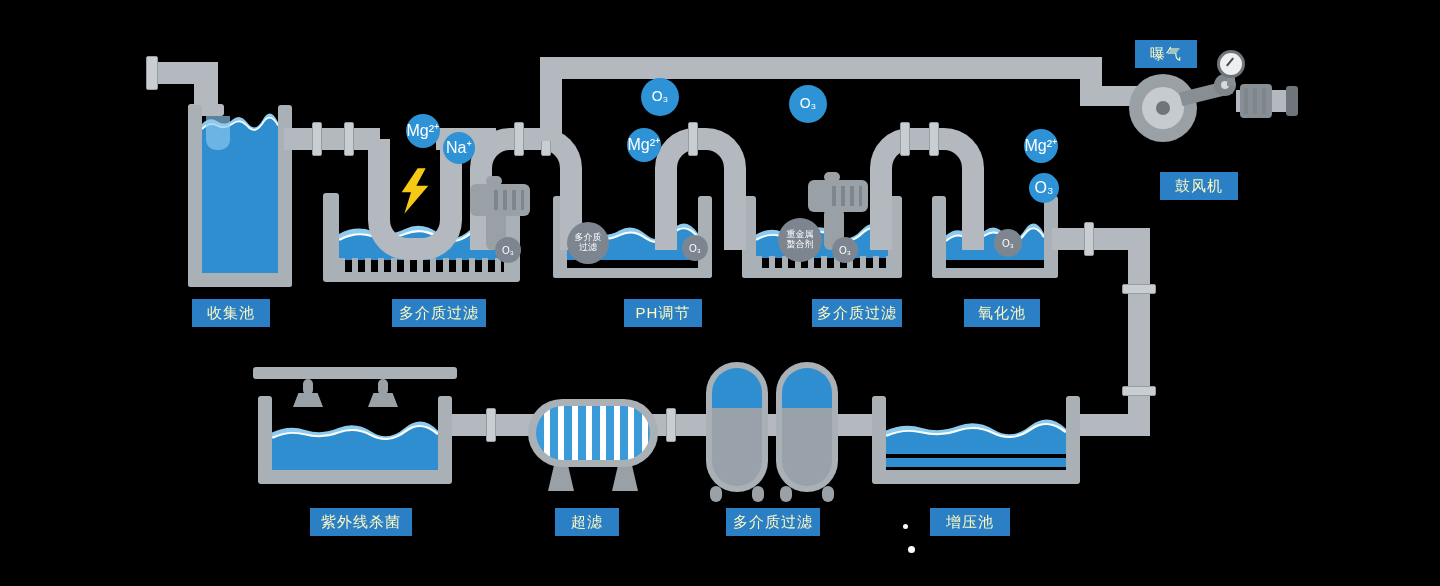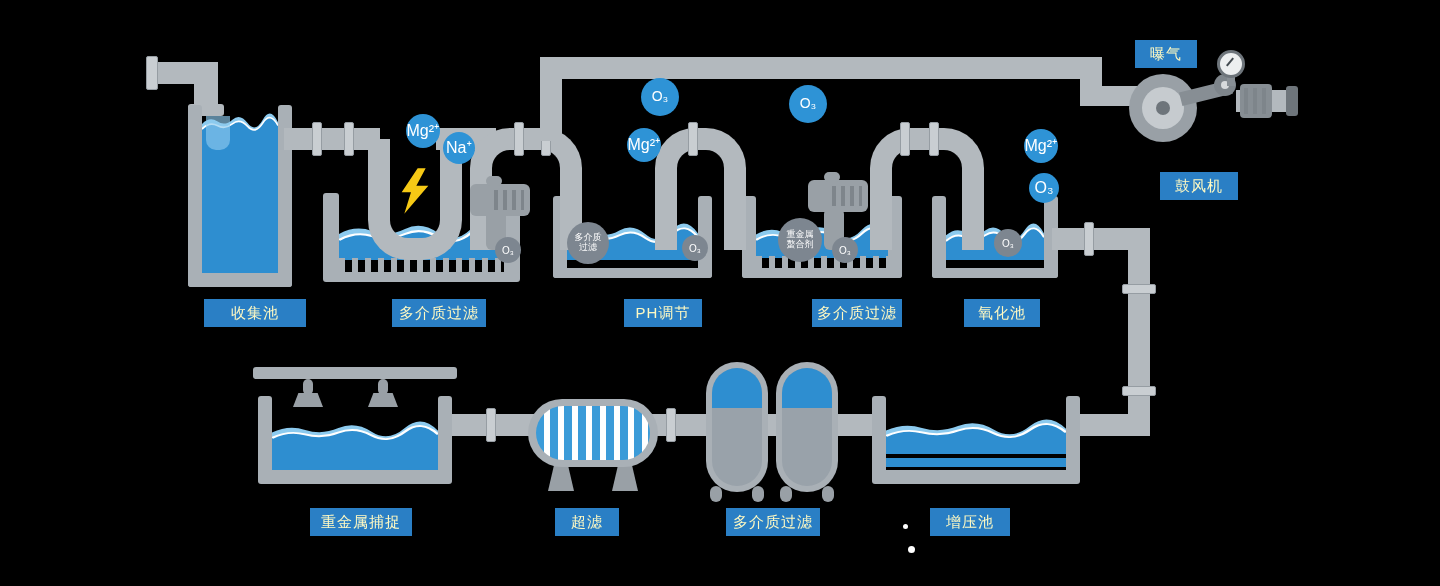--- a/index.html
+++ b/index.html
@@ -229,28 +229,28 @@
   <div class="abs bubble blue bubble-md" style="left:1002px;top:129px;width:34px;height:34px">
       <span>Mg²⁺</span>
     </div>
   <div class="abs bubble blue bubble-md" style="left:1007px;top:173px;width:30px;height:30px">
       <span>O₃</span>
     </div>
   <div class="abs bubble gray bubble-sm" style="left:994px;top:229px;width:28px;height:28px">
       <span>O₃</span>
     </div>
 
-  <div class="abs label" style="left:204px;top:299px;width:102px;height:28px">收集池</div>
+  <div class="abs label" style="left:192px;top:299px;width:78px;height:28px">收集池</div>
   <div class="abs label" style="left:392px;top:299px;width:94px;height:28px">多介质过滤</div>
   <div class="abs label" style="left:624px;top:299px;width:78px;height:28px">PH调节</div>
   <div class="abs label" style="left:812px;top:299px;width:90px;height:28px">多介质过滤</div>
   <div class="abs label" style="left:964px;top:299px;width:76px;height:28px">氧化池</div>
   <div class="abs label" style="left:1135px;top:40px;width:62px;height:28px">曝气</div>
   <div class="abs label" style="left:1160px;top:172px;width:78px;height:28px">鼓风机</div>
-  <div class="abs label" style="left:310px;top:508px;width:102px;height:28px">重金属捕捉</div>
+  <div class="abs label" style="left:310px;top:508px;width:102px;height:28px">紫外线杀菌</div>
   <div class="abs label" style="left:555px;top:508px;width:64px;height:28px">超滤</div>
   <div class="abs label" style="left:726px;top:508px;width:94px;height:28px">多介质过滤</div>
   <div class="abs label" style="left:930px;top:508px;width:80px;height:28px">增压池</div>
 
   <div class="abs dot" style="left:903px;top:524px;width:5px;height:5px"></div>
   <div class="abs dot" style="left:908px;top:546px;width:7px;height:7px"></div>
 
 </div>
 
 </body></html>

